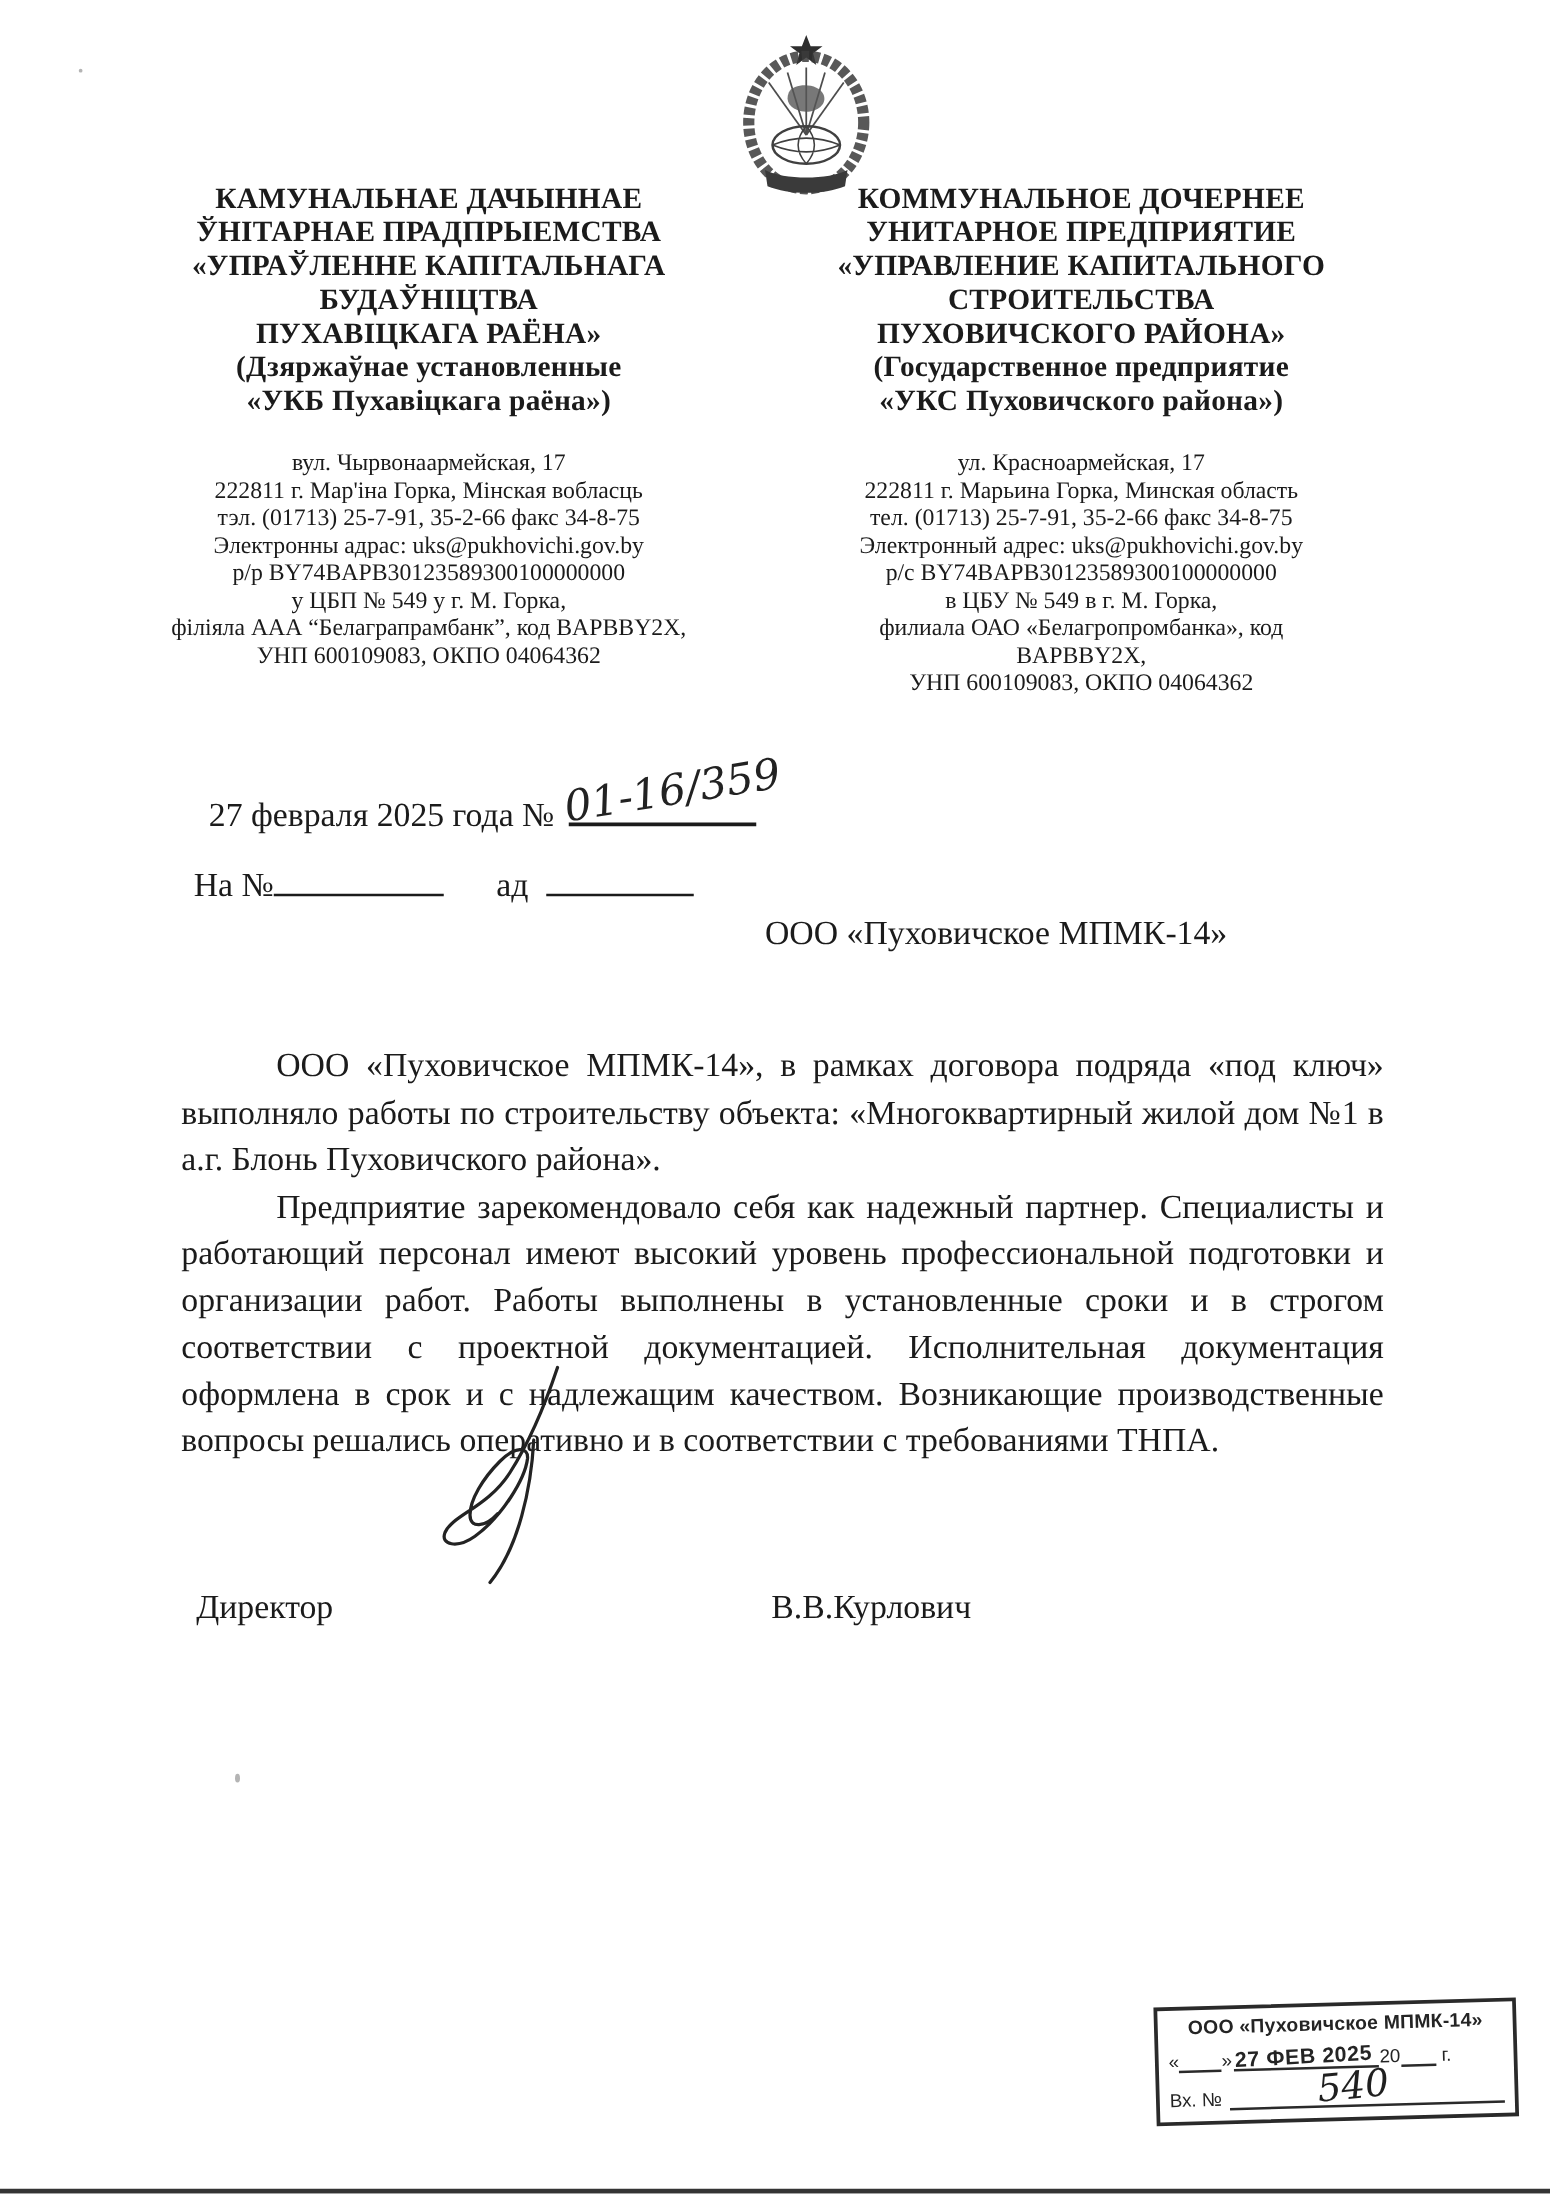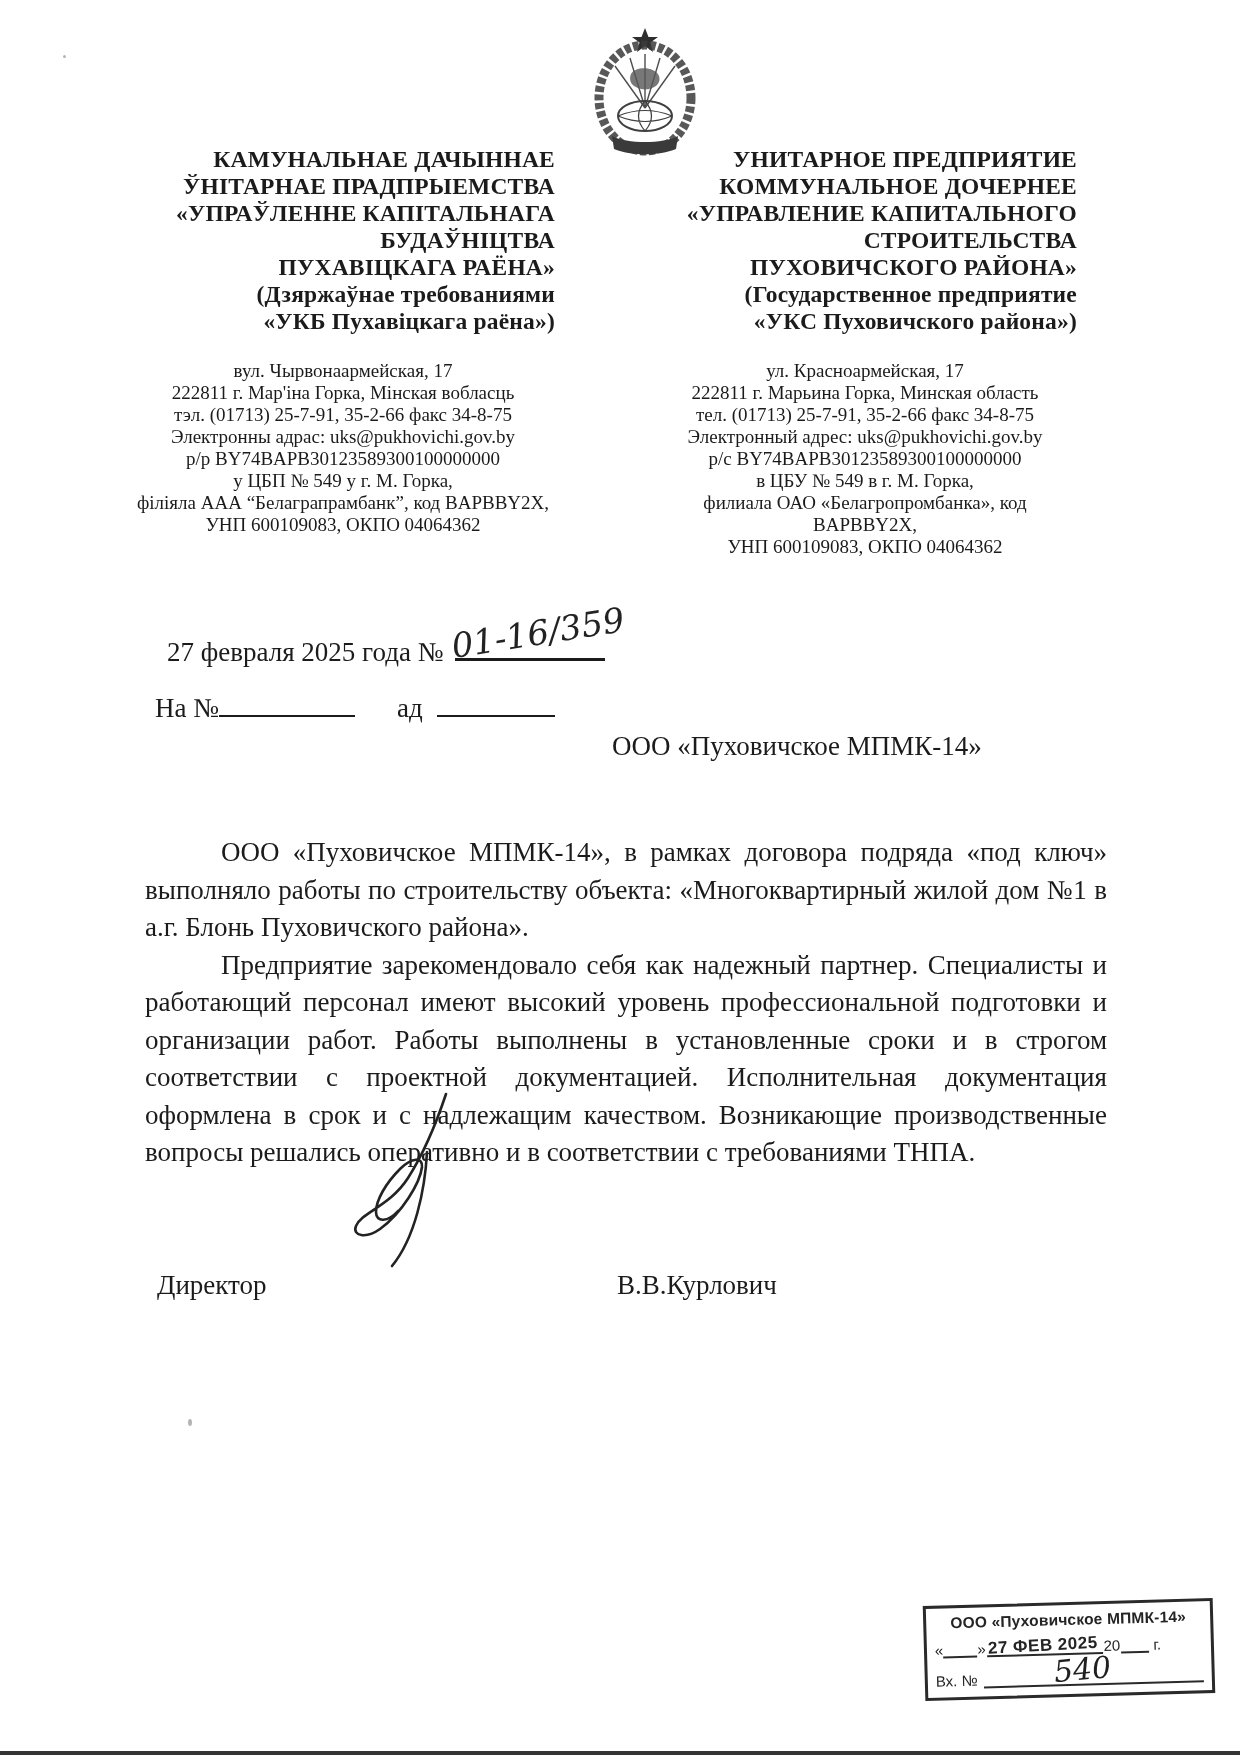--- a/index.html
+++ b/index.html
@@ -7,21 +7,21 @@
     position:relative; width:1240px; height:1755px; margin:0 auto;
     background:#ffffff; overflow:hidden;
     font-family:"Liberation Serif", serif; color:#1b1b1b;
   }
   
   .emblem { position:absolute; left:586px; top:26px; width:118px; height:130px; }
   
   .lh { position:absolute; top:146px; width:424px; text-align:center; }
   .lh-left  { left:131px; }
   .lh-right { left:653px; }
-  .org-line { font-weight:bold; font-size:23.5px; line-height:27px; letter-spacing:0.2px;text-align:right; }
+  .org-line { font-weight:bold; font-size:23.5px; line-height:27px; letter-spacing:0.2px; }
   .addr-block { margin-top:25px; }
   .addr-line { font-size:19px; line-height:22px; }
   
   .dateline { position:absolute; left:167px; top:628px; font-size:27px; white-space:nowrap; }
   .hand-wrap { display:inline-block; width:150px; height:30px; border-bottom:3px solid #1b1b1b;
                position:relative; margin-left:12px; vertical-align:baseline; }
   .handwriting { position:absolute; left:0px; bottom:-8px; font-size:34px; font-style:italic;
                  font-family:"DejaVu Serif", serif; transform:rotate(-9deg);
                  transform-origin:left bottom; white-space:nowrap; color:#222; }
   .refline { position:absolute; left:155px; top:674px; font-size:27px; white-space:nowrap;margin-top:15px; }
@@ -83,37 +83,37 @@
       <path d="M26,110 C41,118 77,118 92,110 L90,123 C73,130 45,130 28,123 Z" fill="#3a3a3a"></path>
     </svg>
   </div>
 
   <div class="lh lh-left">
     <div class="org-line">КАМУНАЛЬНАЕ ДАЧЫННАЕ</div>
     <div class="org-line">ЎНІТАРНАЕ ПРАДПРЫЕМСТВА</div>
     <div class="org-line">«УПРАЎЛЕННЕ КАПІТАЛЬНАГА</div>
     <div class="org-line">БУДАЎНІЦТВА</div>
     <div class="org-line">ПУХАВІЦКАГА  РАЁНА»</div>
-    <div class="org-line">(Дзяржаўнае требованиями</div>
+    <div class="org-line">(Дзяржаўнае установленные</div>
     <div class="org-line">«УКБ Пухавіцкага раёна»)</div>
     <div class="addr-block">
       <div class="addr-line">вул. Чырвонаармейская, 17</div>
       <div class="addr-line">222811 г. Мар'іна Горка, Мінская вобласць</div>
       <div class="addr-line">тэл. (01713) 25-7-91, 35-2-66 факс 34-8-75</div>
       <div class="addr-line">Электронны адрас: uks@pukhovichi.gov.by</div>
       <div class="addr-line">р/р BY74BAPB30123589300100000000</div>
       <div class="addr-line">у ЦБП № 549 у г. М. Горка,</div>
       <div class="addr-line">філіяла ААА “Белаграпрамбанк”, код BAPBBY2X,</div>
       <div class="addr-line">УНП 600109083, ОКПО 04064362</div>
     </div>
   </div>
 
   <div class="lh lh-right">
+    <div class="org-line">КОММУНАЛЬНОЕ ДОЧЕРНЕЕ</div>
     <div class="org-line">УНИТАРНОЕ ПРЕДПРИЯТИЕ</div>
-    <div class="org-line">КОММУНАЛЬНОЕ ДОЧЕРНЕЕ</div>
     <div class="org-line">«УПРАВЛЕНИЕ КАПИТАЛЬНОГО</div>
     <div class="org-line">СТРОИТЕЛЬСТВА</div>
     <div class="org-line">ПУХОВИЧСКОГО РАЙОНА»</div>
     <div class="org-line">(Государственное предприятие</div>
     <div class="org-line">«УКС Пуховичского района»)</div>
     <div class="addr-block">
       <div class="addr-line">ул. Красноармейская, 17</div>
       <div class="addr-line">222811 г. Марьина Горка, Минская область</div>
       <div class="addr-line">тел. (01713) 25-7-91, 35-2-66 факс 34-8-75</div>
       <div class="addr-line">Электронный адрес: uks@pukhovichi.gov.by</div>

